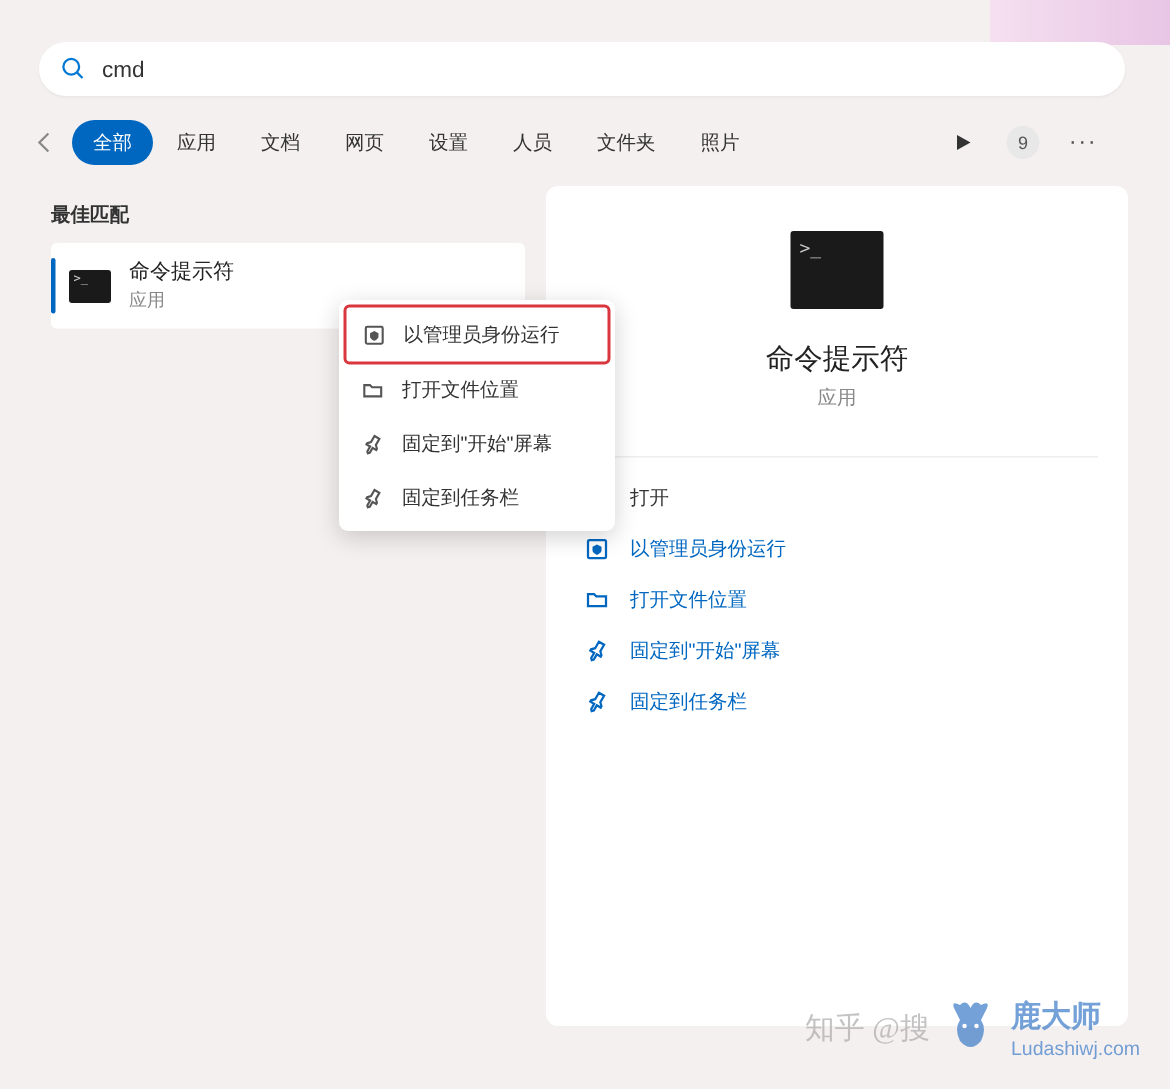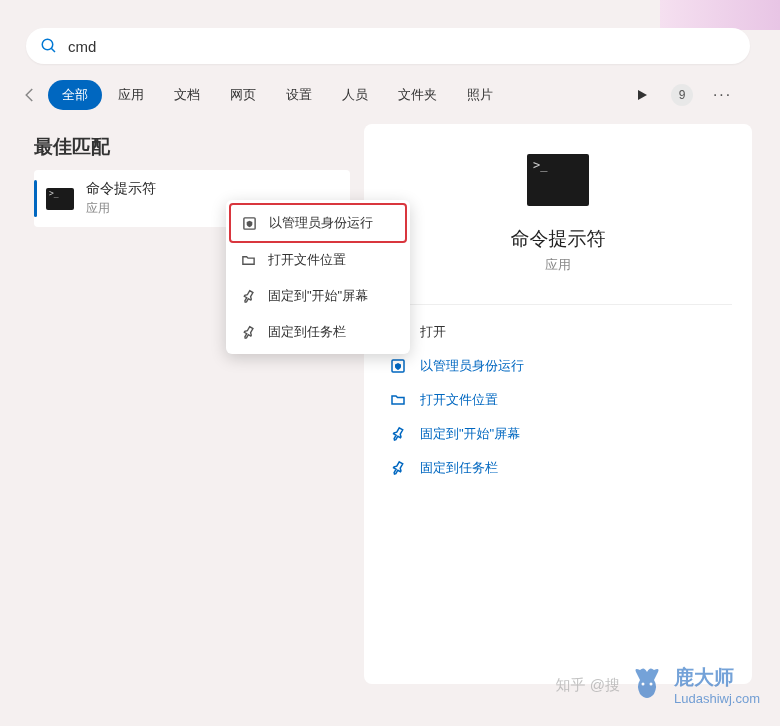--- a/index.html
+++ b/index.html
@@ -17,21 +17,21 @@
     .filter-spacer { flex: 1; }
     .play-btn, .badge-btn, .more-btn { width: 32px; height: 32px; display: flex; align-items: center; justify-content: center; cursor: pointer; margin-left: 6px; }
     .play-btn svg { width: 12px; height: 12px; fill: #333; }
     .badge { width: 22px; height: 22px; border-radius: 50%; background: #e8e8e8; display: flex; align-items: center; justify-content: center; font-size: 12px; color: #555; }
     .more-dots { font-size: 16px; color: #555; letter-spacing: 1px; }
     
     .main-area { position: absolute; top: 124px; left: 12px; width: 740px; height: 560px; display: flex; }
     .left-col { width: 350px; padding: 10px 12px 0 22px; }
     .right-col { width: 388px; background: #fff; border-radius: 8px; padding: 30px 20px 20px; margin-left: 2px; }
     
-    .section-label { font-size: 19px; color: #333; font-weight: 600; margin-bottom: 10px; }
+    .section-label { font-size: 13px; color: #333; font-weight: 600; margin-bottom: 10px; }
     .result-item { display: flex; align-items: center; padding: 10px 12px; border-radius: 4px; cursor: pointer; }
     .result-item.selected { background: #fff; position: relative; }
     .result-item.selected::before { content: ''; position: absolute; left: 0; top: 10px; bottom: 10px; width: 3px; background: #0067c0; border-radius: 2px; }
     .app-icon { width: 28px; height: 22px; background: #1a1a1a; border-radius: 2px; position: relative; flex-shrink: 0; }
     .app-icon::after { content: '>_'; position: absolute; top: 1px; left: 3px; font-size: 8px; color: #ccc; font-family: monospace; }
     .result-text { margin-left: 12px; }
     .result-title { font-size: 14px; color: #222; }
     .result-sub { font-size: 12px; color: #888; margin-top: 2px; }
     .search-web-section { margin-top: 24px; }
     .web-result { display: flex; align-items: center; padding: 10px 12px; cursor: pointer; }
@@ -53,21 +53,21 @@
     .action-item.plain .action-icon svg { stroke: #666; }
     
     .context-menu { position: absolute; top: 200px; left: 226px; width: 184px; background: #fff; border-radius: 6px; box-shadow: 0 4px 16px rgba(0,0,0,0.18); padding: 4px; z-index: 100; }
     .ctx-item { display: flex; align-items: center; padding: 9px 10px; border-radius: 4px; cursor: pointer; }
     .ctx-item.highlighted { border: 2px solid #d9363e; border-radius: 4px; margin: -1px; }
     .ctx-icon { width: 16px; height: 16px; margin-right: 12px; flex-shrink: 0; display: flex; align-items: center; justify-content: center; }
     .ctx-icon svg { width: 15px; height: 15px; fill: none; stroke: #555; stroke-width: 1.5; }
     .ctx-label { font-size: 13px; color: #333; }
     
     .watermark { position: absolute; bottom: 20px; right: 20px; display: flex; align-items: center; gap: 6px; opacity: 0.7; }
-    .watermark-text { font-size: 15px; color: #aaa; font-weight: 500; }
+    .watermark-text { font-size: 20px; color: #aaa; font-weight: 500; font-family: Liberation Serif, serif; }
     .watermark-logo { width: 42px; height: 42px; }
     .watermark-sub { font-size: 13px; color: #3a7bc8; }
     .watermark-brand { font-size: 20px; color: #3a7bc8; font-weight: 600; }
   </style>
 </head>
 <body>
 
 <div class="bg-gradient"></div>
 
 <div class="search-container">

